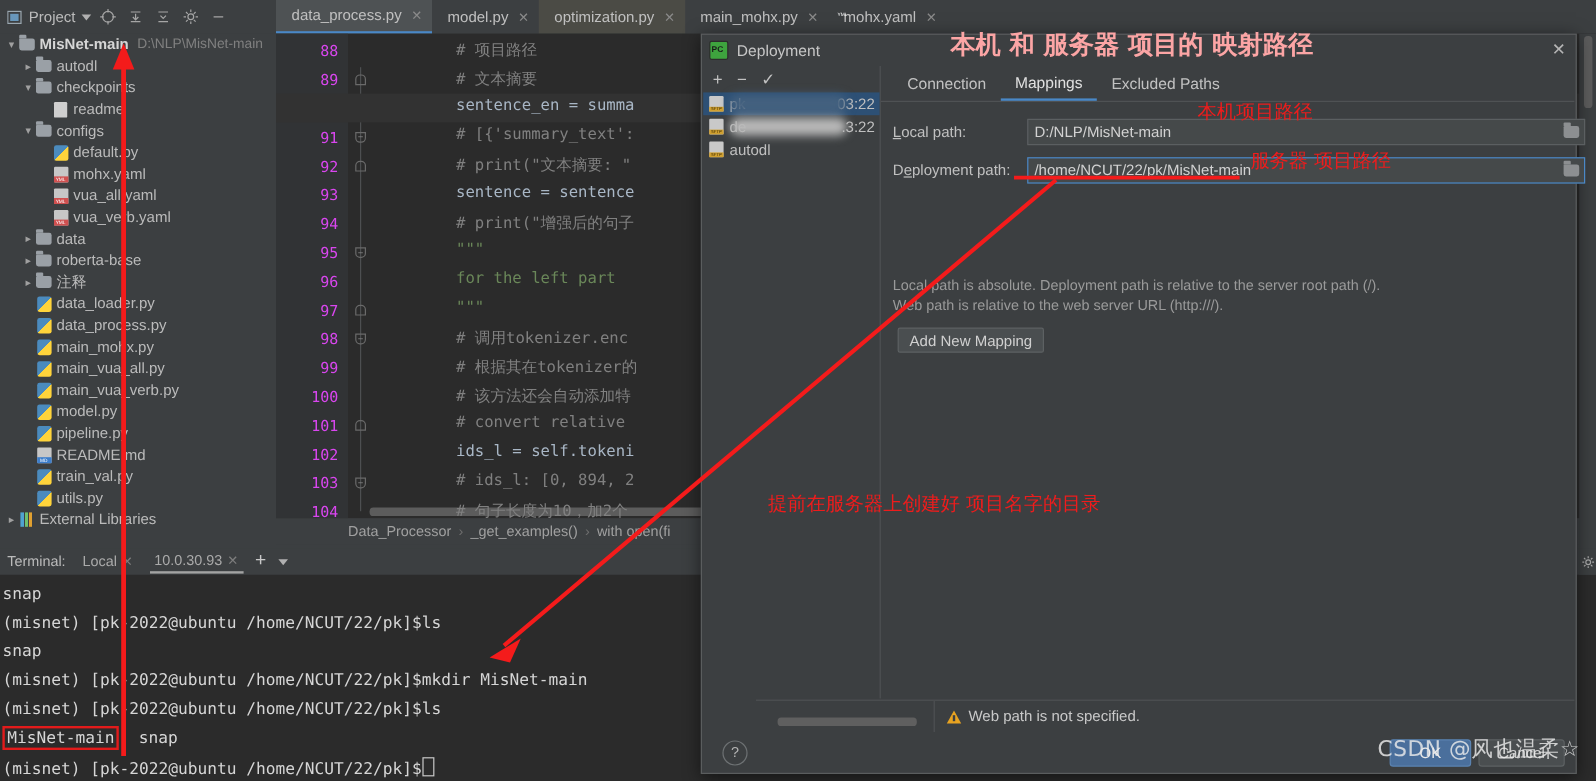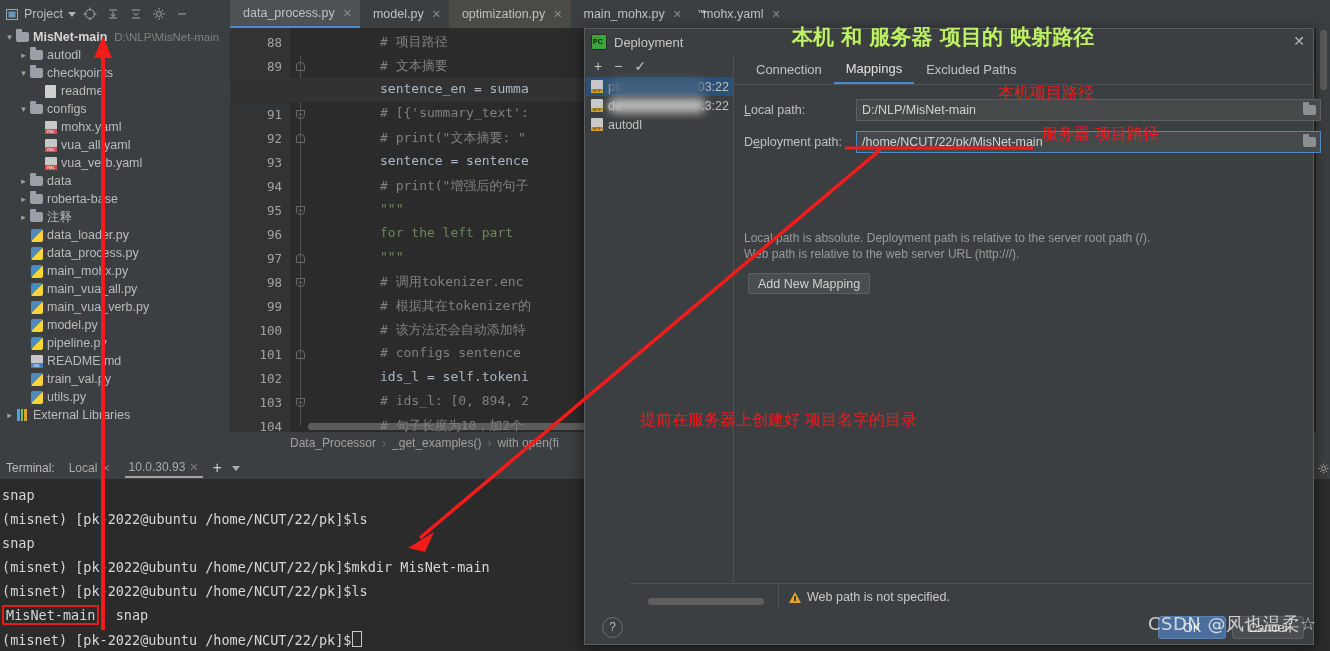--- a/index.html
+++ b/index.html
@@ -42,21 +42,21 @@
   
   #tabs{position:absolute;left:230px;top:0;width:1100px;height:28px;background:#3c3f41;display:flex;align-items:flex-end;}
   .tab{height:28px;display:flex;align-items:center;gap:5px;padding:0 8px 0 8px;font-size:12.5px;color:#c0c0c0;box-sizing:border-box;}
   .tab.active{background:#4e5254;border-bottom:2px solid #4a88c7;}
   .tab.hl{background:#4b4b45;}
   .tab .x{color:#8a8a8a;font-size:11px;margin-left:3px;}
 
   
   #editor{position:absolute;left:230px;top:28px;width:1100px;height:404px;background:#2b2b2b;overflow:hidden;}
   #gutter{position:absolute;left:0;top:0;width:60px;height:404px;background:#313335;}
-  .lnum{position:absolute;right:8px;font-family:"DejaVu Sans Mono","Liberation Mono",monospace;font-size:12.5px;color:#a3a3a3;}
+  .lnum{position:absolute;right:8px;font-family:"DejaVu Sans Mono","Liberation Mono",monospace;font-size:12.5px;color:#d946ef;}
   .lnum.cur{color:#a4a3a3;font-weight:bold;}
   .foldmark{position:absolute;left:66px;width:9px;height:9px;border:1px solid #6a6a6a;color:#8a8a8a;font-size:8px;line-height:8px;text-align:center;box-sizing:border-box;}
   .foldline{position:absolute;left:70px;width:1px;background:#4d4f51;}
   .codeline{position:absolute;left:0;right:0;height:24px;}
   .codeline.cur{background:#323232;}
   .code{position:absolute;left:150px;font-family:"DejaVu Sans Mono","Liberation Mono",monospace;font-size:13px;white-space:pre;}
   .cm{color:#808080;}
   .str{color:#6a8759;}
   .id{color:#a9b7c6;}
   #hscroll{position:absolute;left:78px;bottom:2px;width:360px;height:7px;background:#5c5c5c;border-radius:3px;}
@@ -130,21 +130,21 @@
   #dlg-foot{position:absolute;left:1px;right:1px;bottom:0;height:34px;display:flex;align-items:center;}
   #helpbtn{margin-left:16px;width:19px;height:19px;border-radius:50%;border:1px solid #6d7173;color:#b5b5b5;
      font-size:12px;display:flex;align-items:center;justify-content:center;}
   #okbtn{position:absolute;right:86px;top:6px;width:68px;height:23px;background:#4a6f9c;border:1px solid #5a82b0;border-radius:3px;
       color:#eaeaea;font-size:12.5px;display:flex;align-items:center;justify-content:center;box-sizing:border-box;}
   #cancelbtn{position:absolute;right:8px;top:6px;width:72px;height:23px;background:#4a4e50;border:1px solid #5d6163;border-radius:3px;
       color:#d0d0d0;font-size:12.5px;display:flex;align-items:center;justify-content:center;box-sizing:border-box;}
 
   
   .ann{position:absolute;white-space:nowrap;font-family:"DejaVu Sans","Liberation Sans",sans-serif;}
-  .ann-blue{color:#bef264;font-size:21px;font-weight:600;}
+  .ann-blue{color:#fca5a5;font-size:21px;font-weight:600;}
   .ann-red-big{color:#ee1c1c;font-size:16px;}
   svg.overlay{position:absolute;left:0;top:0;width:1330px;height:651px;pointer-events:none;}
   #watermark{position:absolute;left:1148px;top:612px;font-size:18px;color:rgba(235,235,235,.82);
      font-family:"DejaVu Sans","Liberation Sans",sans-serif;letter-spacing:.5px;}
 </style>
 </head>
 <body>
 
 <div id="ide">
 
@@ -227,20 +227,28 @@
         <span class="arrow">▾</span>
         <span class="ico">
           <span class="folder"></span>
         </span>
         <span class="tname">configs</span>
       </div>
       <div class="trow">
         <span style="display:inline-block;width:32px"></span>
         <span class="arrow"></span>
         <span class="ico">
+          <span class="pyico"></span>
+        </span>
+        <span class="tname">default.py</span>
+      </div>
+      <div class="trow">
+        <span style="display:inline-block;width:32px"></span>
+        <span class="arrow"></span>
+        <span class="ico">
           <span class="ymlico"></span>
         </span>
         <span class="tname">mohx.yaml</span>
       </div>
       <div class="trow">
         <span style="display:inline-block;width:32px"></span>
         <span class="arrow"></span>
         <span class="ico">
           <span class="ymlico"></span>
         </span>
@@ -464,21 +472,21 @@
         <span class="code cm" style="top: 3px;"># 调用tokenizer.enc</span>
       </div>
       <div class="foldmark" style="top: 250px; border-radius: 0px 0px 4px 4px;">−</div>
       <div class="codeline" style="top: 266px;">
         <span class="code cm" style="top: 3px;"># 根据其在tokenizer的</span>
       </div>
       <div class="codeline" style="top: 290px;">
         <span class="code cm" style="top: 3px;"># 该方法还会自动添加特</span>
       </div>
       <div class="codeline" style="top: 314px;">
-        <span class="code cm" style="top: 3px;"># configs sentence</span>
+        <span class="code cm" style="top: 3px;"># convert relative</span>
       </div>
       <div class="foldmark" style="top: 322px; border-radius: 4px 4px 0px 0px;"></div>
       <div class="codeline" style="top: 338px;">
         <span class="code id" style="top: 3px;">ids_l = self.tokeni</span>
       </div>
       <div class="codeline" style="top: 362px;">
         <span class="code cm" style="top: 3px;"># ids_l: [0, 894, 2</span>
       </div>
       <div class="foldmark" style="top: 370px; border-radius: 0px 0px 4px 4px;">−</div>
       <div class="codeline" style="top: 386px;">

